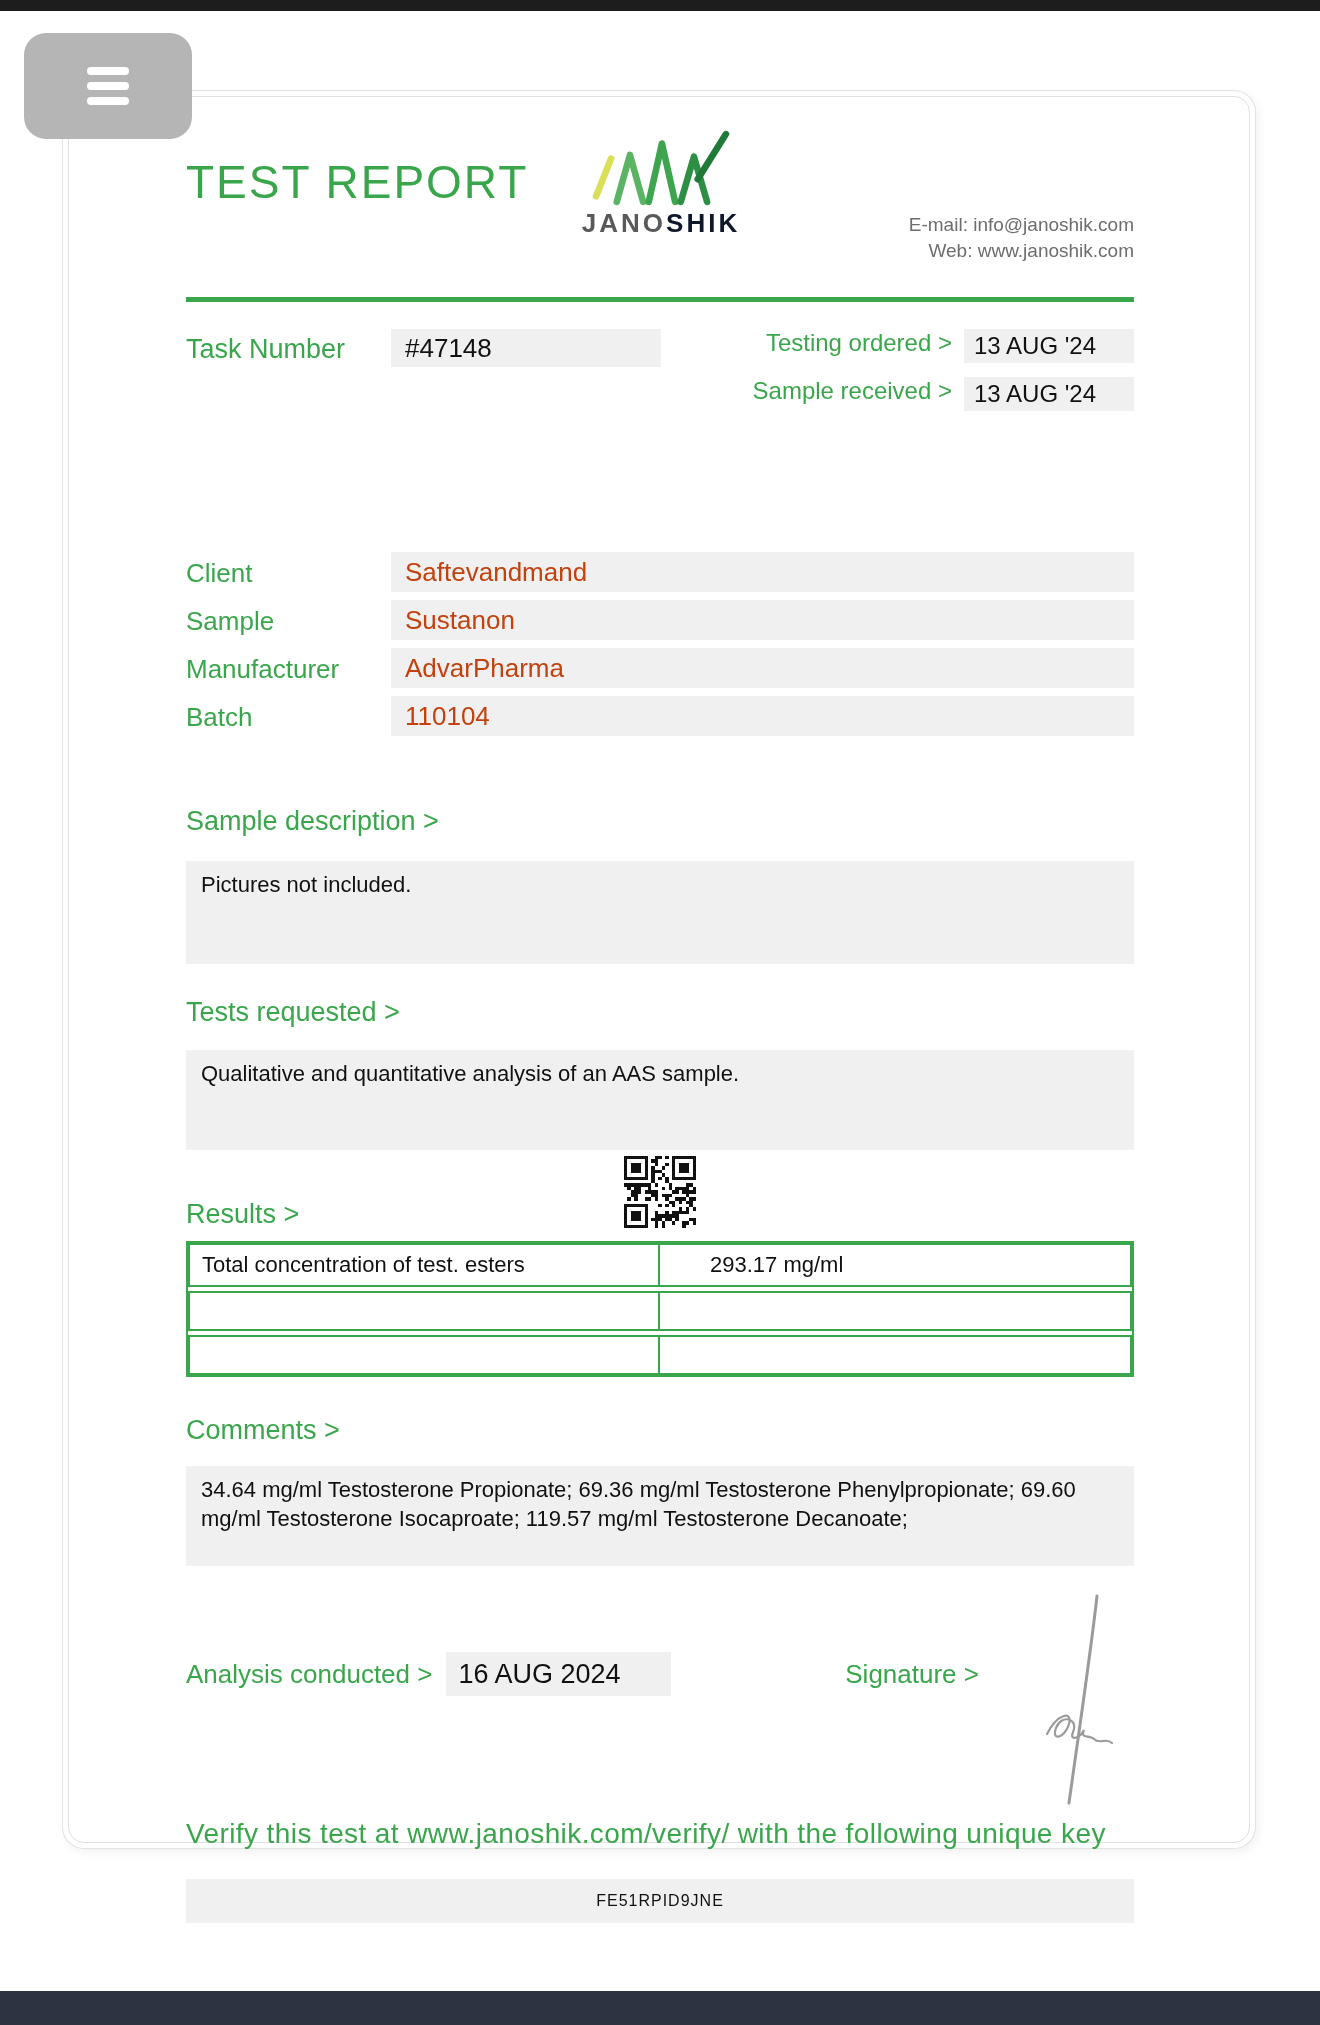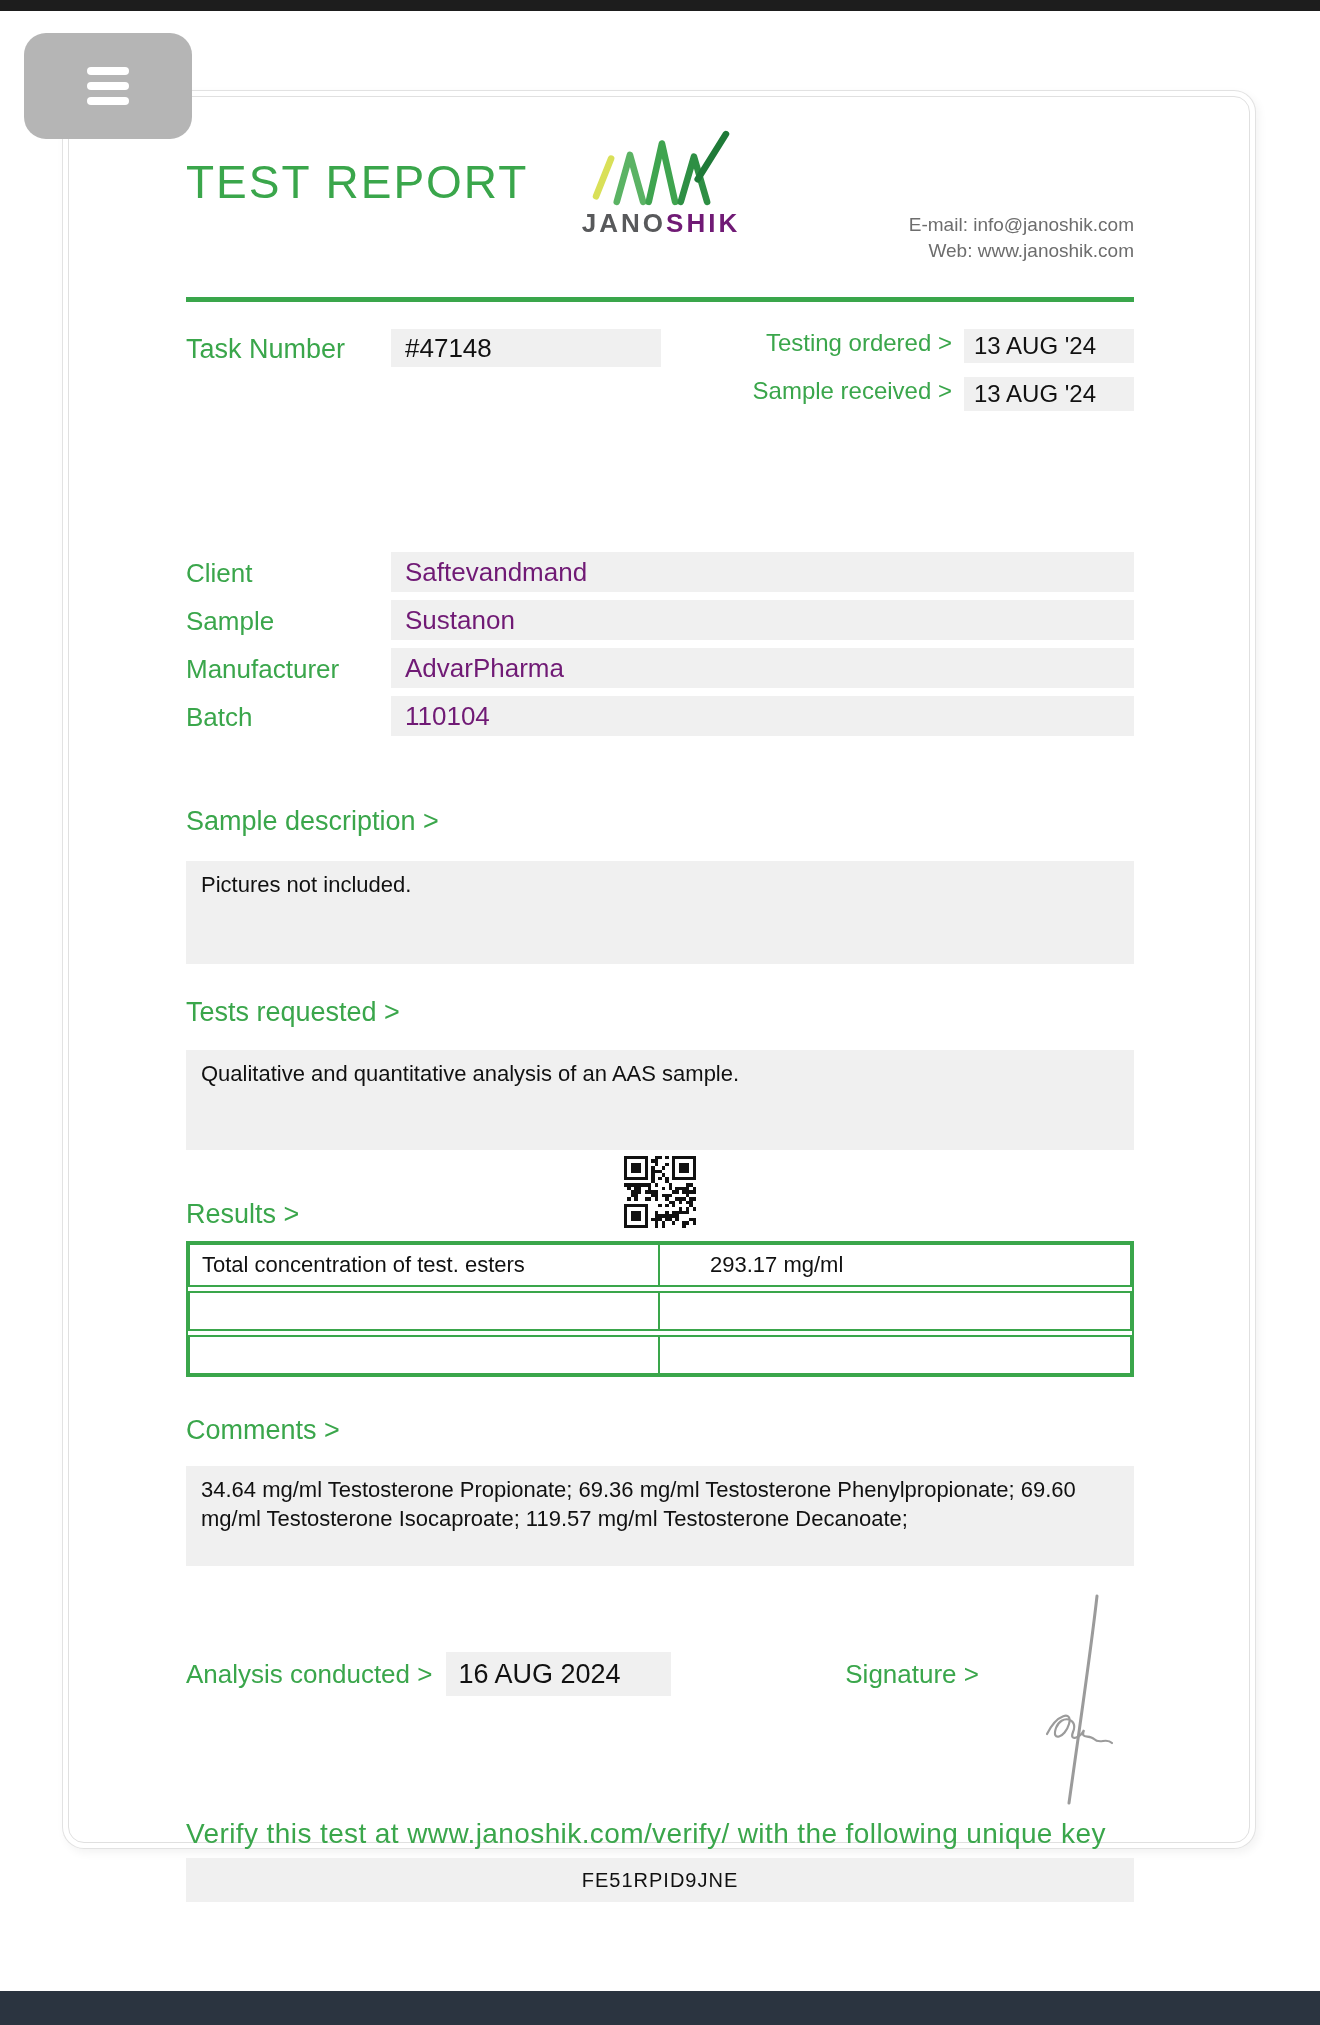--- a/index.html
+++ b/index.html
@@ -29,41 +29,41 @@
   
   .hdr { position:relative; height:200px; }
   .report-title {
     position:absolute; left:0; top:58px;
     font-size:46px; letter-spacing:2px; color:var(--green); font-weight:400;
   }
   .logo { position:absolute; left:385px; top:33px; width:180px; text-align:center; }
   .logo svg { display:block; margin:0 auto; }
   .wordmark { font-size:26px; font-weight:bold; letter-spacing:3px; margin-top:2px; }
   .wm-left { color:#58595b; }
-  .wm-right { color:#701a75; }
+  .wm-right { color:#0f172a; }
   .contact { position:absolute; right:0; top:115px; text-align:right; font-size:19px; line-height:26px; color:#6d6d6d; }
   .rule { height:5px; background:var(--green); }
 
   :root { --green:#3aa64b; --boxgray:#f0f0f0; }
 
   
   .task { position:relative; margin-top:27px; height:112px; }
   .task-label { position:absolute; left:0; top:5px; font-size:27px; color:var(--green); }
   .task-value { position:absolute; left:205px; top:0; width:270px; height:38px; background:var(--boxgray);
                 font-size:26px; padding:4px 0 0 14px; color:#111; }
   .dates { position:absolute; right:0; top:0; width:400px; }
   .date-row { display:flex; margin-bottom:14px; }
   .date-row .dlabel { flex:1; text-align:right; font-size:24px; color:var(--green); padding-right:12px; }
   .date-row .dval { width:170px; height:34px; background:var(--boxgray); font-size:24px; padding:3px 0 0 10px; color:#111; }
 
   
   .info { margin-top:111px; }
   .info-row { display:flex; margin-bottom:8px; }
   .info-row .ilabel { width:205px; font-size:26px; color:var(--green); padding-top:6px; }
-  .info-row .ival { flex:1; height:40px; background:var(--boxgray); font-size:26px; padding:5px 0 0 14px; color:#701a75; }
+  .info-row .ival { flex:1; height:40px; background:var(--boxgray); font-size:26px; padding:5px 0 0 14px; color:#c2410c; }
 
   .sec-heading { font-size:27px; color:var(--green); }
   .gray-box { background:var(--boxgray); padding:9px 15px; font-size:22px; line-height:29px; color:#111; }
 
   .h-sampledesc { margin-top:70px; }
   .b-sampledesc { margin-top:24px; height:103px; }
   .h-tests { margin-top:33px; }
   .b-tests { margin-top:22px; height:100px; }
 
   
@@ -85,22 +85,22 @@
 
   
   .analysis { position:relative; margin-top:86px; height:44px; display:flex; align-items:center; }
   .alabel { font-size:26px; color:var(--green); padding-right:14px; }
   .aval { width:225px; height:44px; background:var(--boxgray); font-size:27px; padding:7px 0 0 12px; color:#111; }
   .siglabel { font-size:26px; color:var(--green); margin-left:auto; margin-right:155px; }
   .sig-svg { position:absolute; right:-5px; top:-60px; }
 
   
   .verify { margin-top:122px; font-size:28px; letter-spacing:0.4px; color:var(--green); white-space:nowrap; }
-  .keybox { margin-top:8px; height:44px; background:var(--boxgray); display:flex; align-items:center; justify-content:center;
-            font-size:20px; letter-spacing:1px; color:#111; }
+  .keybox { margin-top:29px; height:44px; background:var(--boxgray); display:flex; align-items:center; justify-content:center;
+            font-size:16px; letter-spacing:1px; color:#111; }
 </style>
 </head>
 <body>
 
 <div class="top-bar"></div>
 
 <button class="menu-btn">
   <span class="hamburger">
     <span></span>
       <span></span>

